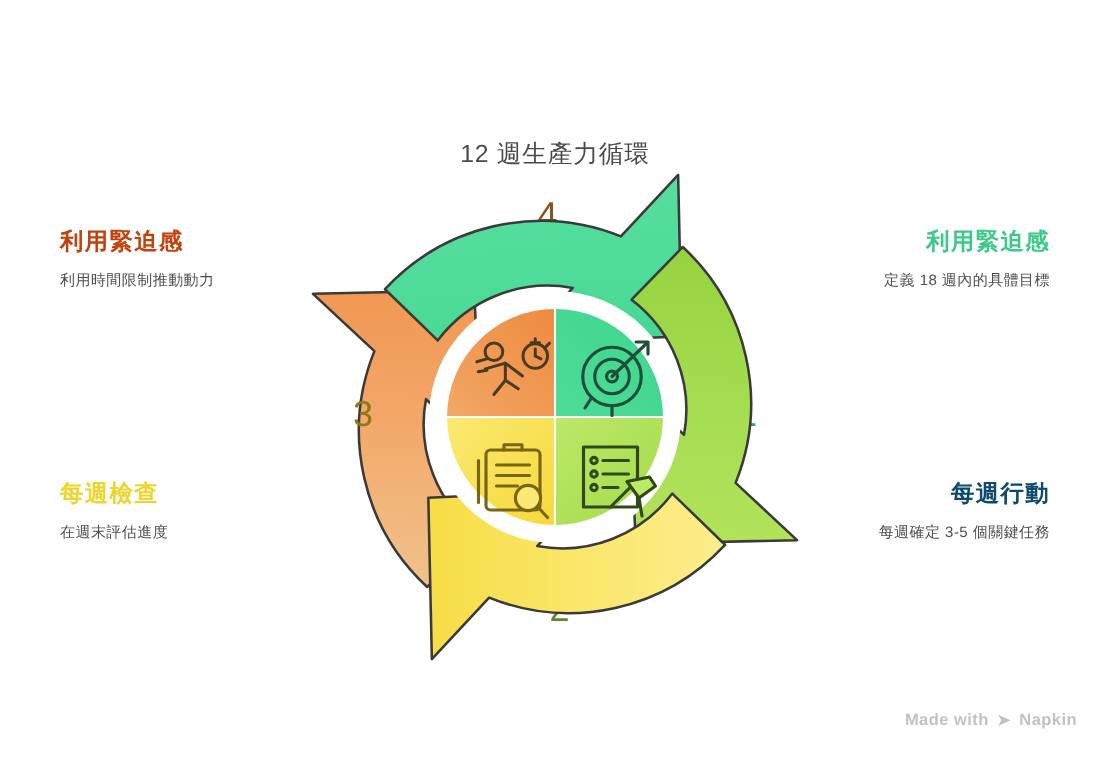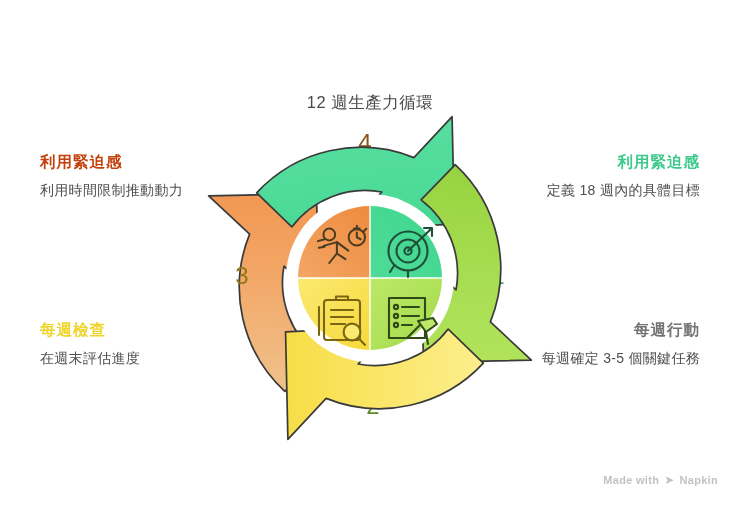--- a/index.html
+++ b/index.html
@@ -27,21 +27,21 @@
 
   
   .label-block { position: absolute; width: 175px; }
   .label-block.left  { left: 40px;  text-align: left; }
   .label-block.right { right: 40px; text-align: right; }
   .lb-head {
     font-size: 15.5px; font-weight: bold; letter-spacing: 1px;
     line-height: 1.25; margin-bottom: 9px;
   }
   .lb-desc {
-    font-size: 14px; color: #4f4f4f; line-height: 1.55;
+    font-size: 10px; color: #4f4f4f; line-height: 1.55;
     letter-spacing: .3px;
   }
   #lbl-urgency  { top: 152px; }
   #lbl-goal     { top: 152px; }
   #lbl-review   { top: 320px; }
   #lbl-action   { top: 320px; }
 
   
   .watermark {
     position: absolute; right: 22px; bottom: 18px;
@@ -219,21 +219,21 @@
     <div class="lb-head" style="color:#3CC98A">利用緊迫感</div>
     <div class="lb-desc">定義 18 週內的具體目標</div>
   </div>
 
   <div class="label-block left" id="lbl-review">
     <div class="lb-head" style="color:#EFD42B">每週檢查</div>
     <div class="lb-desc">在週末評估進度</div>
   </div>
 
   <div class="label-block right" id="lbl-action">
-    <div class="lb-head" style="color:#737373">每週行動</div>
+    <div class="lb-head" style="color:#0c4a6e">每週行動</div>
     <div class="lb-desc">每週確定 3-5 個關鍵任務</div>
   </div>
 
   <div class="watermark">
     <span>Made with</span>
     <span class="wm-mark">➤</span>
     <span>Napkin</span>
   </div>
 
 </div>

